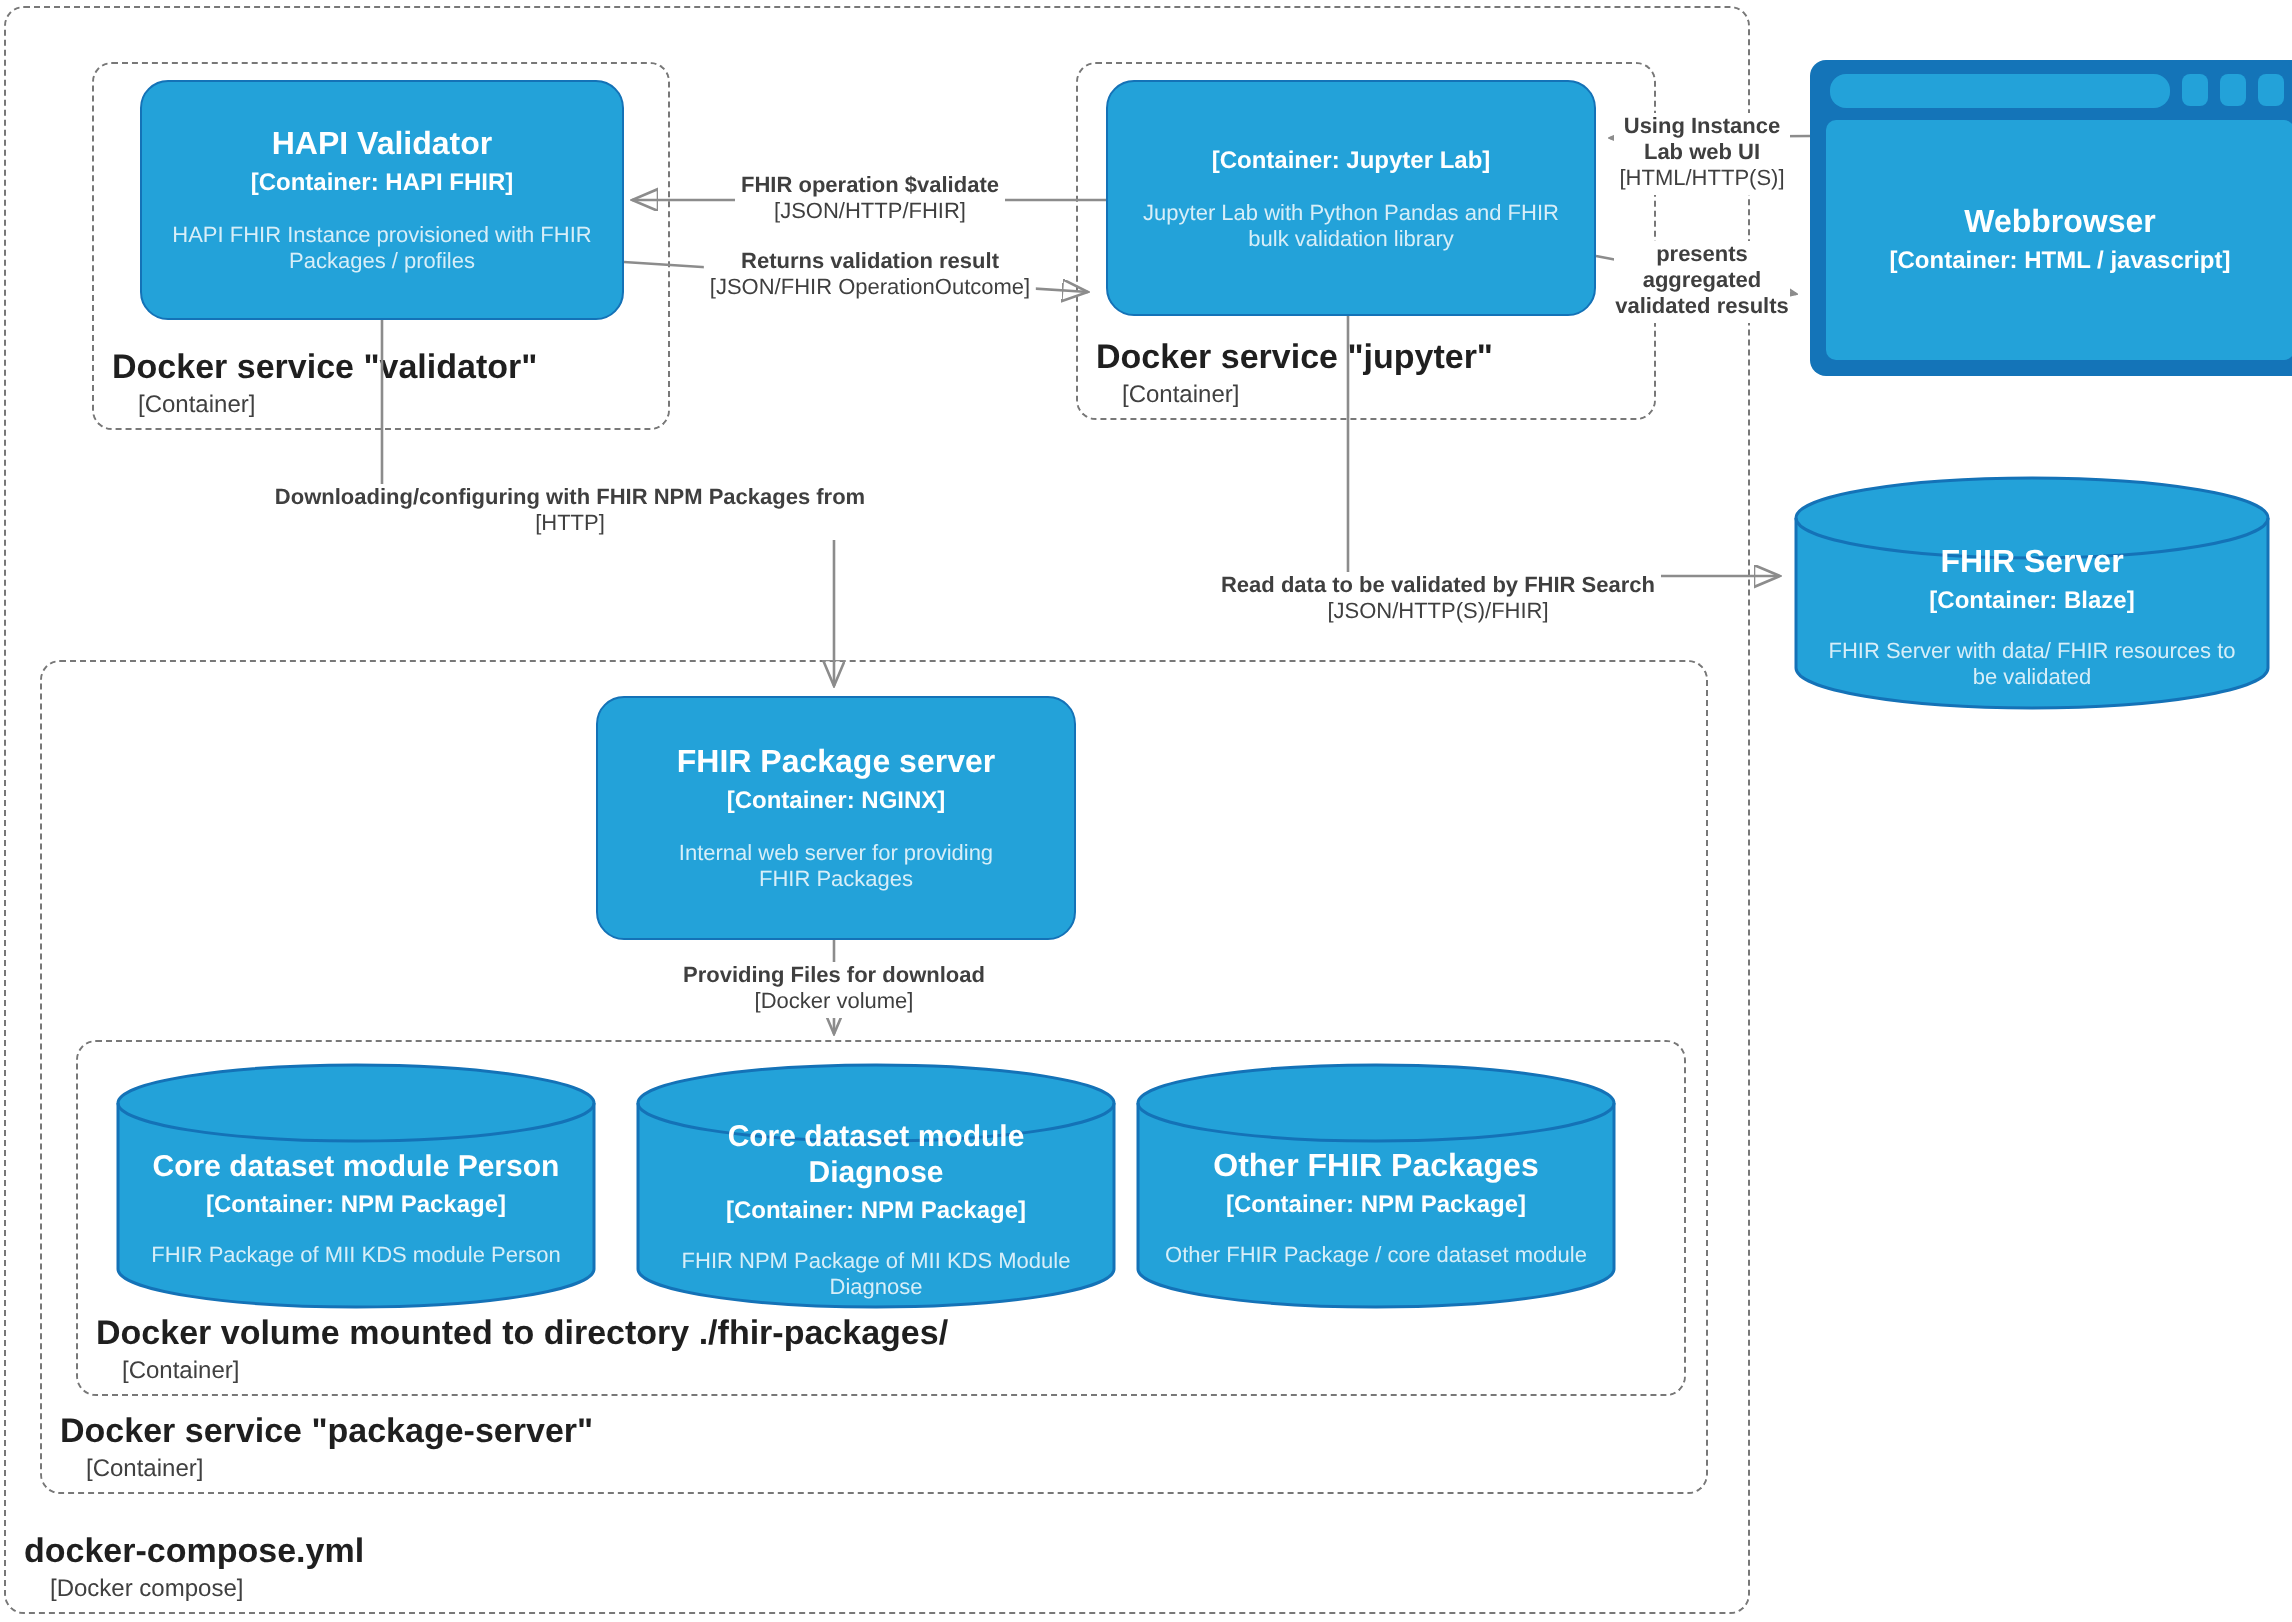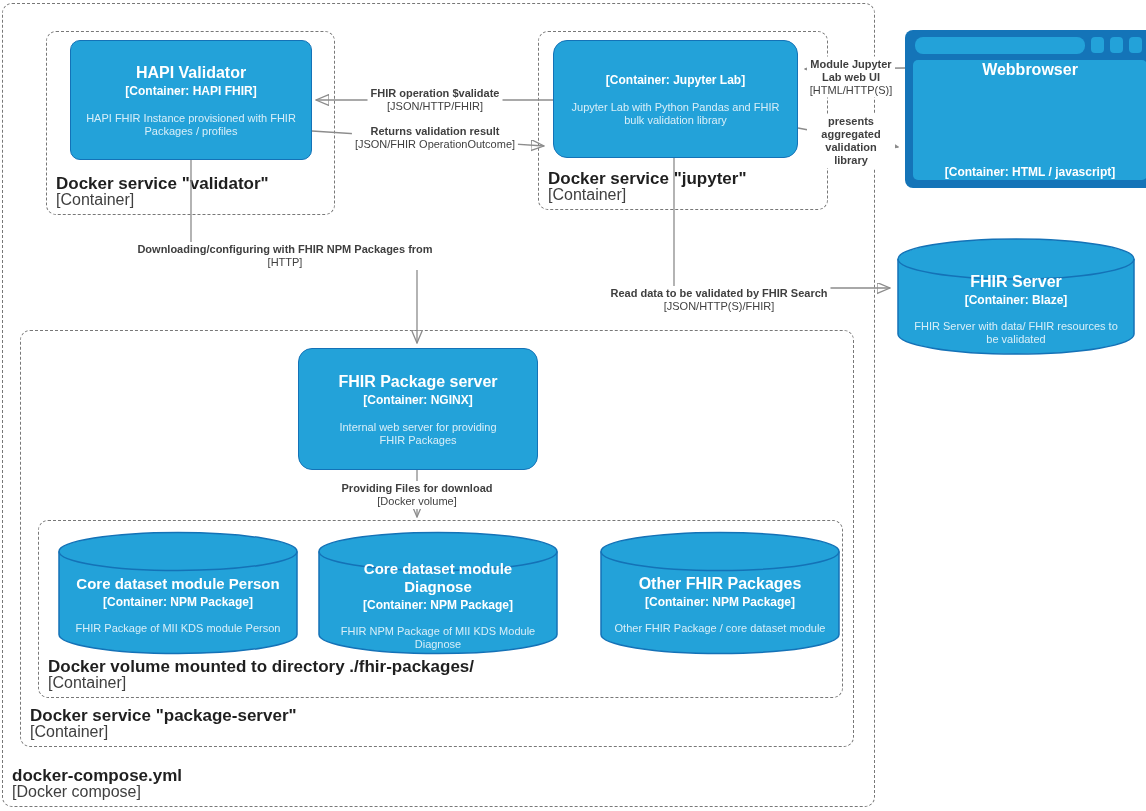--- a/index.html
+++ b/index.html
@@ -4,21 +4,21 @@
 <style>
   html,body{margin:0;padding:0;background:#fff;}
   *{box-sizing:border-box;}
   .canvas{
     position:relative;width:1146px;height:811px;overflow:hidden;background:#fff;
     font-family:"Liberation Sans",sans-serif;
   }
   
   .group{position:absolute;border:1.5px dashed #787878;border-radius:10px;}
   .group-label{position:absolute;left:9px;bottom:20px;font-size:17px;font-weight:bold;color:#1f1f1f;white-space:nowrap;}
-  .group-sub{position:absolute;left:9px;bottom:5px;font-size:16px;color:#404040;white-space:nowrap;}
+  .group-sub{position:absolute;left:22px;bottom:5px;font-size:12px;color:#404040;white-space:nowrap;}
   
   .node{
     position:absolute;background:var(--node_fill);border:1px solid var(--node_stroke);
     border-radius:14px;color:#fff;display:flex;flex-direction:column;align-items:center;
     justify-content:center;text-align:center;padding:8px 10px;
   }
   .node-title{font-size:16px;font-weight:bold;line-height:19px;}
   .node-meta{font-size:12px;font-weight:bold;line-height:15px;margin-top:2px;}
   .node-desc{font-size:11px;line-height:13px;margin-top:13px;color:rgba(255,255,255,0.82);}
   .desc-narrow{max-width:162px;}
@@ -32,21 +32,21 @@
   }
   .cyl-title{font-size:15px;font-weight:bold;line-height:18px;}
   .cyl-meta{font-size:12px;font-weight:bold;line-height:15px;margin-top:2px;}
   .cyl-desc{font-size:11px;line-height:13px;margin-top:12px;color:rgba(255,255,255,0.82);}
   
   .browser{position:absolute;background:var(--browser_frame);border-radius:8px;}
   .browser-bar-pill{position:absolute;background:var(--node_fill);border-radius:8px;}
   .browser-btn{position:absolute;background:var(--node_fill);border-radius:4px;width:13px;height:16px;}
   .browser-content{
     position:absolute;left:8px;top:30px;right:8px;bottom:8px;background:var(--node_fill);
-    border-radius:5px;display:flex;flex-direction:column;align-items:center;justify-content:space-between;
+    border-radius:5px;display:flex;flex-direction:column;align-items:center;justify-content:center;
     text-align:center;color:#fff;
   }
   
   .edges{position:absolute;left:0;top:0;}
   .edges path{stroke:#8C8C8C;stroke-width:1.3px;fill:none;}
   .elabel{
     position:absolute;transform:translate(-50%,-50%);background:#fff;color:#3f3f3f;
     font-size:11px;line-height:13px;text-align:center;white-space:nowrap;padding:1px 3px;
   }
   .elabel .b{font-weight:bold;}
@@ -90,21 +90,21 @@
     </defs>
     <path d="M553,100 H316" marker-end="url(#ah)"></path>
     <path d="M312,131 L544,146" marker-end="url(#ah)"></path>
     <path d="M191,160 V268 H417 V343" marker-end="url(#ah)"></path>
     <path d="M905,68 L805,69" marker-end="url(#ah)"></path>
     <path d="M798,128 L898,147" marker-end="url(#ah)"></path>
     <path d="M674,158 V288 H890" marker-end="url(#ah)"></path>
     <path d="M417,470 V517" marker-end="url(#ah)"></path>
   </svg>
 
-  <div class="node" style="left:70px;top:40px;width:242px;height:120px;border-radius:10px;">
+  <div class="node" style="left:70px;top:40px;width:242px;height:120px;">
     <div class="node-title">HAPI Validator</div>
     <div class="node-meta">[Container: HAPI FHIR]</div>
     <div class="node-desc">HAPI FHIR Instance provisioned with FHIR Packages / profiles</div>
   </div>
 
   <div class="node" style="left:553px;top:40px;width:245px;height:118px;">
     <div class="node-meta">[Container: Jupyter Lab]</div>
     <div class="node-desc">Jupyter Lab with Python Pandas and FHIR bulk validation library</div>
   </div>
 
@@ -154,21 +154,21 @@
       <path d="M1,20.5 A119,19 0 0 1 239,20.5 V103.5 A119,19 0 0 1 1,103.5 Z" fill="#23A2D9" stroke="#1472B7" stroke-width="1.5"></path>
       <path d="M1,20.5 A119,19 0 0 0 239,20.5" fill="none" stroke="#1472B7" stroke-width="1.5"></path>
     </svg>
     <div class="cyl-text">
       <div class="cyl-title">Core dataset module Diagnose</div>
       <div class="cyl-meta">[Container: NPM Package]</div>
       <div class="cyl-desc">FHIR NPM Package of MII KDS Module Diagnose</div>
     </div>
   </div>
 
-  <div class="cyl" style="left:568px;top:531px;width:240px;height:124px;margin-left:32px;">
+  <div class="cyl" style="left:568px;top:531px;width:240px;height:124px;">
     <svg width="240" height="124" viewBox="0 0 240 124">
       <path d="M1,20.5 A119,19 0 0 1 239,20.5 V103.5 A119,19 0 0 1 1,103.5 Z" fill="#23A2D9" stroke="#1472B7" stroke-width="1.5"></path>
       <path d="M1,20.5 A119,19 0 0 0 239,20.5" fill="none" stroke="#1472B7" stroke-width="1.5"></path>
     </svg>
     <div class="cyl-text">
       <div class="cyl-title" style="font-size:16px;">Other FHIR Packages</div>
       <div class="cyl-meta">[Container: NPM Package]</div>
       <div class="cyl-desc">Other FHIR Package / core dataset module</div>
     </div>
   </div>
@@ -182,26 +182,26 @@
     <div class="b">Returns validation result</div>
     <div>[JSON/FHIR OperationOutcome]</div>
   </div>
 
   <div class="elabel" style="left:285px;top:256px;">
     <div class="b">Downloading/configuring with FHIR NPM Packages from</div>
     <div>[HTTP]</div>
   </div>
 
   <div class="elabel narrow" style="left:851px;top:77px;">
-    <div class="b">Module Jupyter Lab web UI</div>
+    <div class="b">Using Instance Lab web UI</div>
     <div>[HTML/HTTP(S)]</div>
   </div>
 
   <div class="elabel narrow" style="left:851px;top:141px;">
-    <div class="b">presents aggregated validation library</div>
+    <div class="b">presents aggregated validated results</div>
   </div>
 
   <div class="elabel" style="left:719px;top:300px;">
     <div class="b">Read data to be validated by FHIR Search</div>
     <div>[JSON/HTTP(S)/FHIR]</div>
   </div>
 
   <div class="elabel" style="left:417px;top:495px;">
     <div class="b">Providing Files for download</div>
     <div>[Docker volume]</div>

